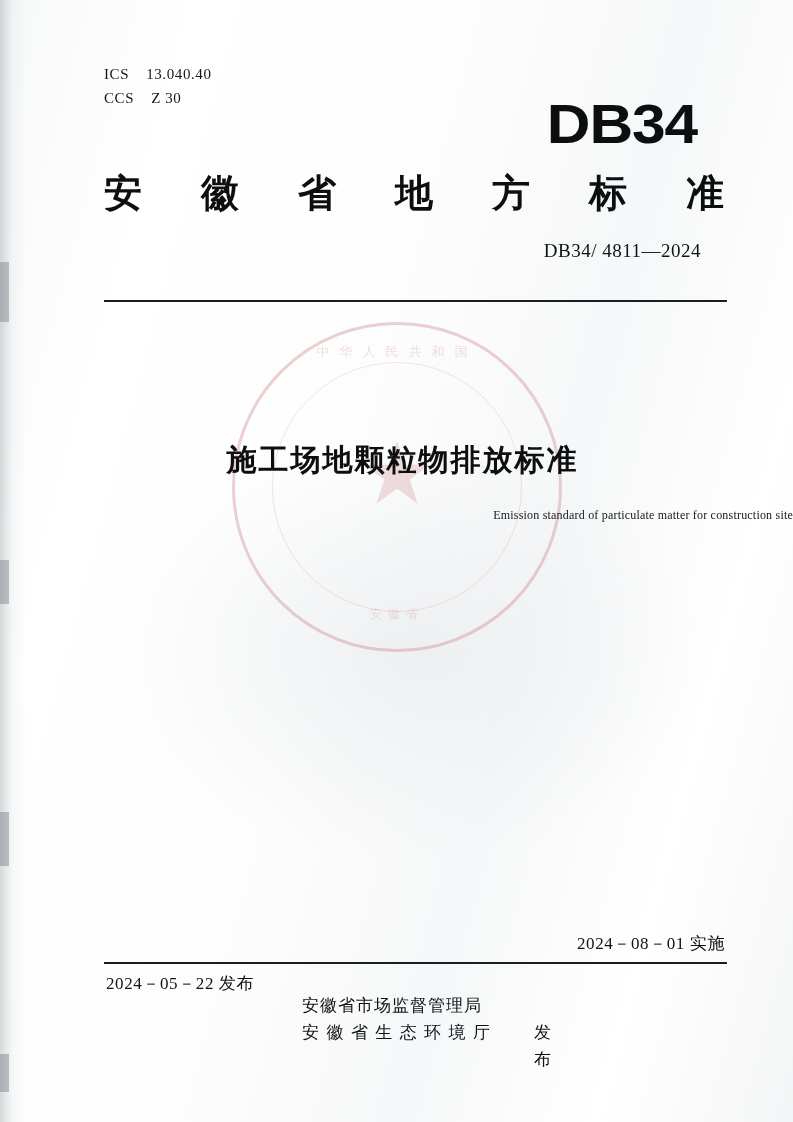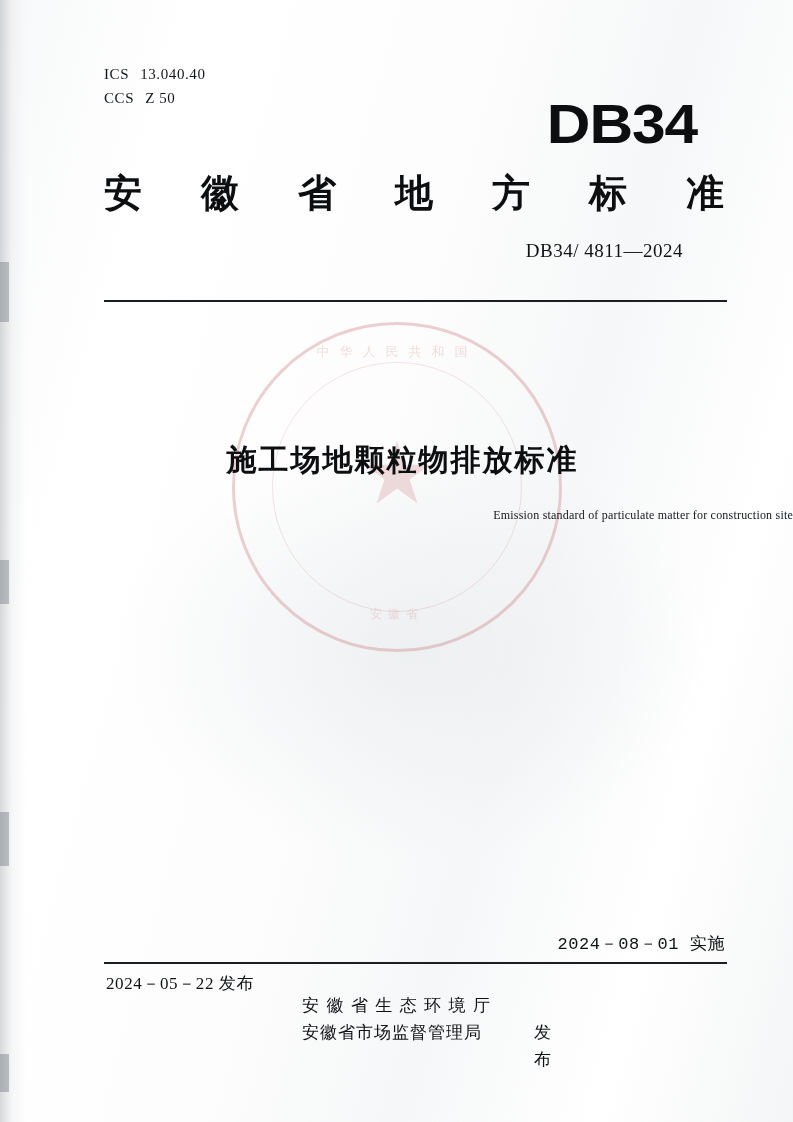--- a/index.html
+++ b/index.html
@@ -107,21 +107,21 @@
   .ics-block {
     position: absolute;
     left: 104px;
     top: 62px;
     font-family: "Liberation Serif", serif;
     font-size: 15px;
     color: #14171a;
     line-height: 24px;
     letter-spacing: .6px;
   }
-  .ics-row span.key { margin-right: 11px; }
+  .ics-row span.key { margin-right: 17px; }
 
   
   .db-logo {
     position: absolute;
     right: 96px;
     top: 96px;
     font-family: "Liberation Sans", sans-serif;
     font-weight: bold;
     font-size: 56px;
     letter-spacing: -1px;
@@ -142,21 +142,21 @@
     font-weight: bold;
     color: #0c0e10;
     display: flex;
     justify-content: space-between;
   }
   .std-title span { display: inline-block; }
 
   
   .std-number {
     position: absolute;
-    right: 110px;
+    right: 92px;
     top: 240px;
     font-family: "Liberation Serif", serif;
     font-size: 19px;
     color: #101314;
     letter-spacing: .5px;
   }
 
   
   .rule-top {
     position: absolute;
@@ -207,21 +207,21 @@
     font-family: "Liberation Serif", serif;
     font-size: 17px;
     color: #101314;
     letter-spacing: .6px;
     margin-top: 40px;
   }
   .date-effective {
     position: absolute;
     right: 68px;
     top: 932px;
-    font-family: Liberation Mono, monospace;
+    font-family: Liberation Serif, serif;
     font-size: 17px;
     color: #101314;
     letter-spacing: .6px;
   }
 
   
   .publisher {
     position: absolute;
     left: 0;
     right: 0;
@@ -260,21 +260,21 @@
     <div class="seal-inner"></div>
     <div class="seal-star">★</div>
     <div class="seal-text-bottom">安徽省</div>
   </div>
 
   <div class="ics-block">
     <div class="ics-row">
       <span class="key">ICS</span><span>13.040.40</span>
     </div>
     <div class="ics-row">
-      <span class="key">CCS</span><span>Z 50</span>
+      <span class="key">CCS</span><span>Z 30</span>
     </div>
   </div>
 
   <div class="db-logo">DB34</div>
 
   <div class="std-title">
     <span>安</span>
     <span>徽</span>
     <span>省</span>
     <span>地</span>
@@ -290,19 +290,19 @@
   <div class="doc-title-cn">施工场地颗粒物排放标准</div>
   <div class="doc-title-en">Emission standard of particulate matter for construction site</div>
 
   <div class="rule-bottom"></div>
 
   <div class="date-issue">2024－05－22 发布</div>
   <div class="date-effective">2024－08－01 实施</div>
 
   <div class="publisher">
     <div class="publisher-lines">
+      <div>安徽省市场监督管理局</div>
       <div>安 徽 省 生 态 环 境 厅</div>
-      <div>安徽省市场监督管理局</div>
       <div class="publish-word">发 布</div>
     </div>
   </div>
 
 </div>
 
 </body></html>

